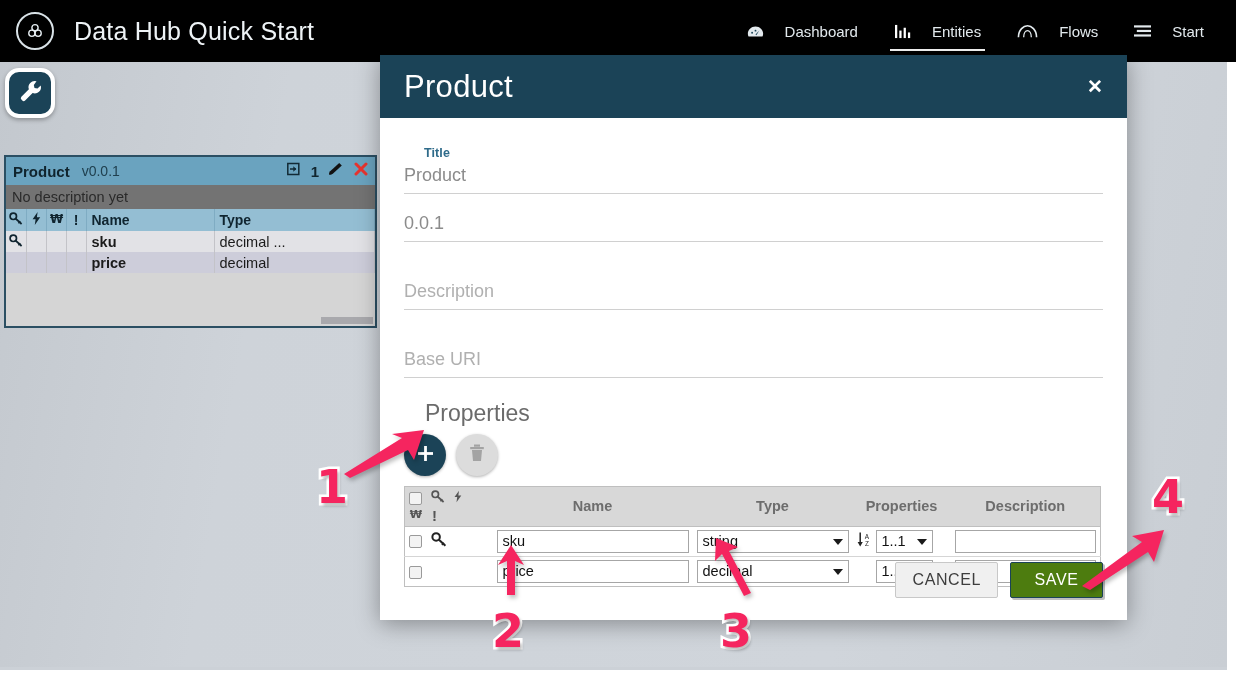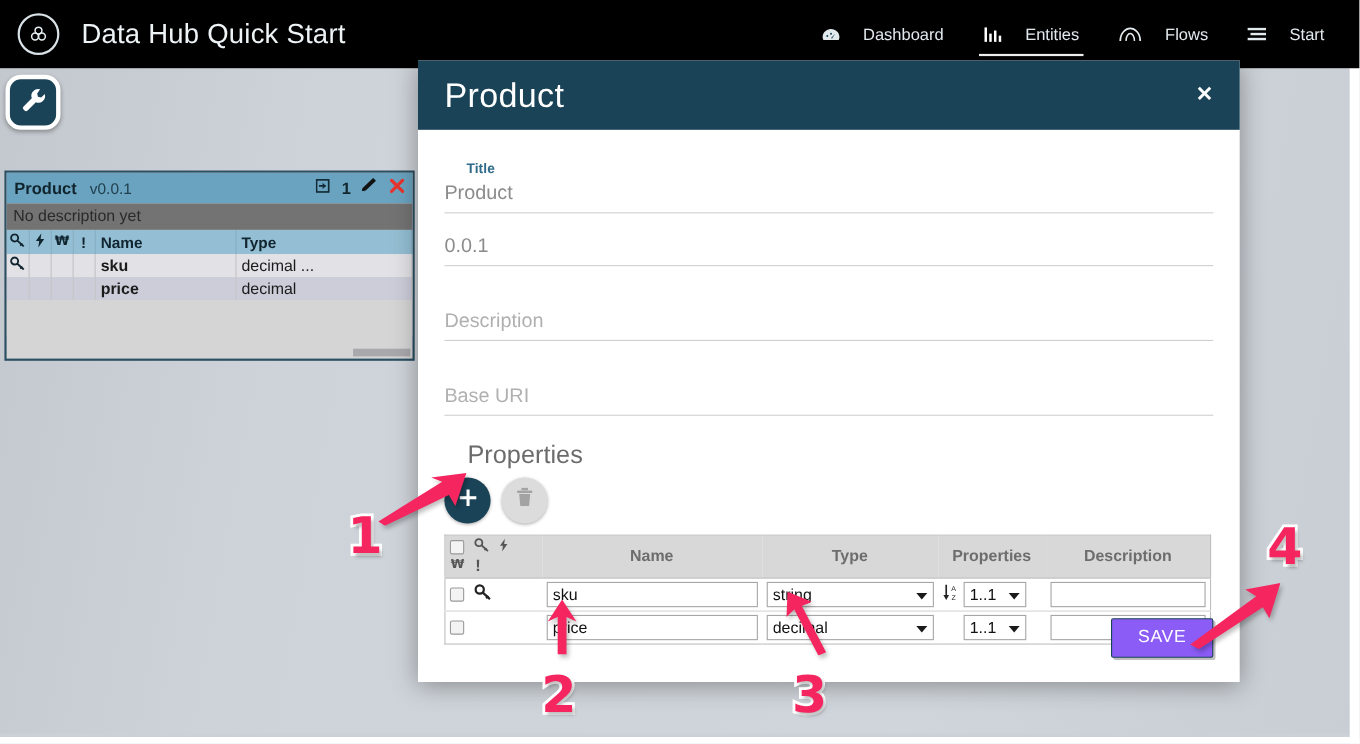--- a/index.html
+++ b/index.html
@@ -193,21 +193,21 @@
     display: flex; gap: 12px; align-items: center;
   }
   .btn {
     height: 36px; min-width: 93px; padding: 0 16px;
     font-size: 16px; letter-spacing: .6px; cursor: pointer;
     display: flex; align-items: center; justify-content: center;
     border: 1px solid #c8c8c8; border-radius: 2px;
   }
   .btn-cancel { background: #f0f0f0; color: #3d3d3d; }
   .btn-save {
-    background: #8b5cf6; color: #ffffff; border-color: #1b4357;
+    background: #4d7c0f; color: #ffffff; border-color: #1b4357;
     box-shadow: 2px 2px 0 rgba(0,0,0,.25);
   }
 
   
   .annot-num {
     position: absolute; font-size: 46px; font-weight: bold; color: #f5255f;
     font-family: "DejaVu Sans", sans-serif;
     -webkit-text-stroke: 5px #ffffff; paint-order: stroke fill;
     line-height: 1; text-shadow: 2px 3px 3px rgba(0,0,0,.25);
   }
@@ -521,20 +521,21 @@
             </td>
             <td>
               <input class="txt-in" type="text" value="" style="">
             </td>
           </tr>
         </tbody>
       </table>
     </div>
 
     <div class="modal-footer">
+      <div class="btn btn-cancel">CANCEL</div>
       <div class="btn btn-save">SAVE</div>
     </div>
   </div>
 
   <div class="annot-arrow" style="left:340px; top:430px;">
     <svg width="88" height="48" viewBox="0 0 88 48">
       <path d="M4 44 L62 8 L52 4 L84 0 L74 30 L68 20 L10 48z" fill="#f5255f"></path>
     </svg>
   </div>
   <span class="annot-num" style="left:316px; top:464px;">1</span>

